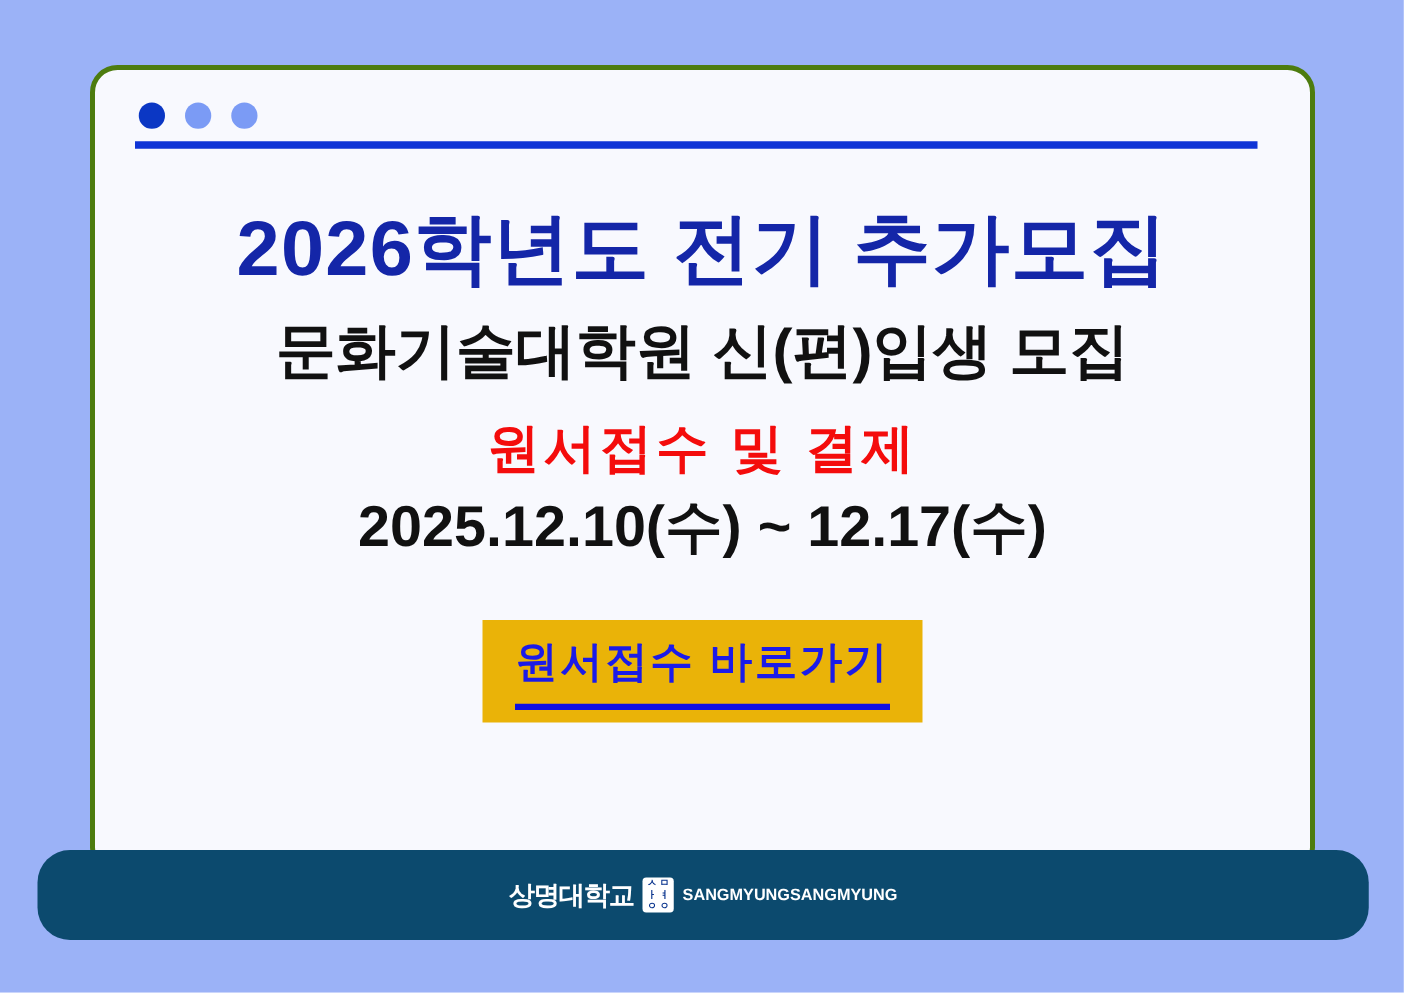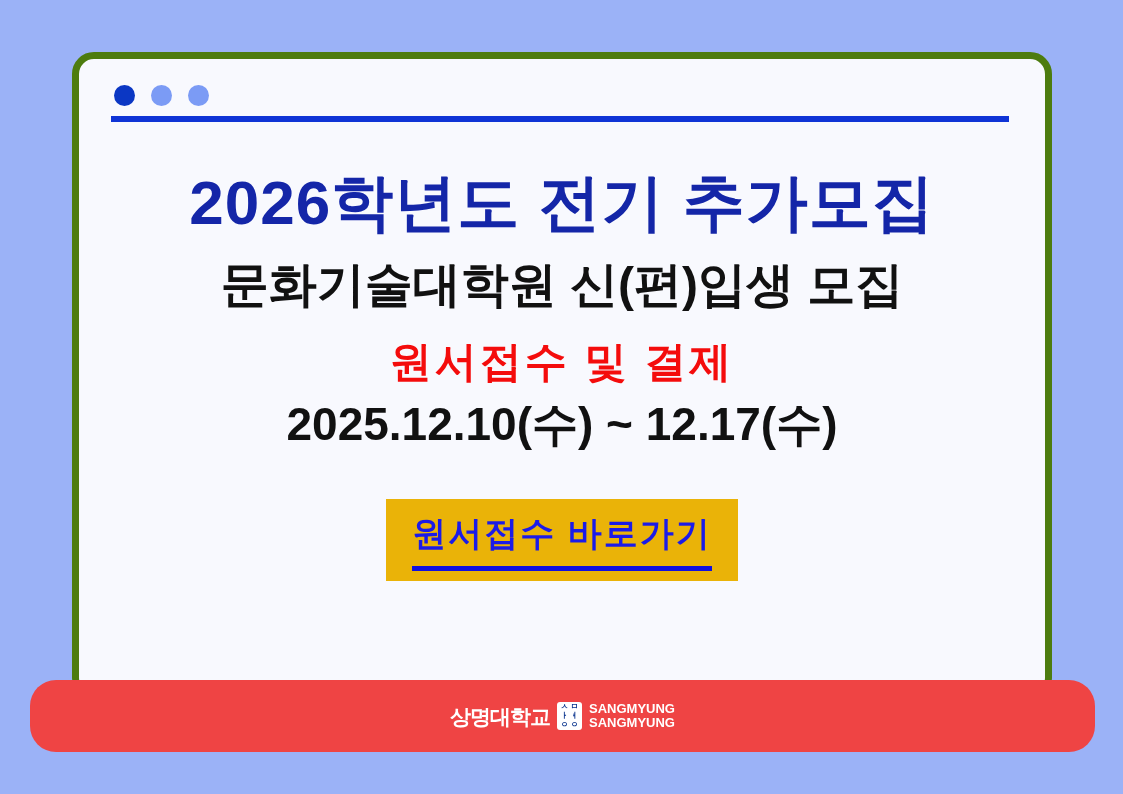--- a/index.html
+++ b/index.html
@@ -17,21 +17,21 @@
 
   
   #poster-card {
     position: absolute;
     left: 72px;
     top: 52px;
     width: 980px;
     height: 648px;
     box-sizing: border-box;
     background: #f8f9fe;
-    border: 7px solid #4d7c0f;
+    border: 4px solid #4d7c0f;
     border-radius: 22px;
   }
 
   
   #window-dots {
     position: absolute;
     left: 35px;
     top: 26px;
     display: flex;
     gap: 16px;
@@ -127,21 +127,21 @@
     margin-top: 12px;
   }
 
   
   #footer-bar {
     position: absolute;
     left: 30px;
     top: 680px;
     width: 1065px;
     height: 72px;
-    background: #ef4444;
+    background: #0c4a6e;
     border-radius: 26px;
     display: flex;
     align-items: center;
     justify-content: center;
   }
   #brand-lockup {
     display: flex;
     align-items: center;
     gap: 7px;
   }
@@ -173,21 +173,21 @@
   }
   .emblem-glyph {
     font-size: 8px;
     font-weight: bold;
     color: #06318c;
     line-height: 1;
     font-family: "DejaVu Sans", sans-serif;
   }
   #brand-english {
     display: flex;
-    flex-direction: column;
+    flex-direction: row;
     line-height: 1.05;
   }
   .brand-en-line {
     font-size: 13px;
     font-weight: bold;
     color: #ffffff;
     letter-spacing: 0px;
   }
 </style>
 </head>

